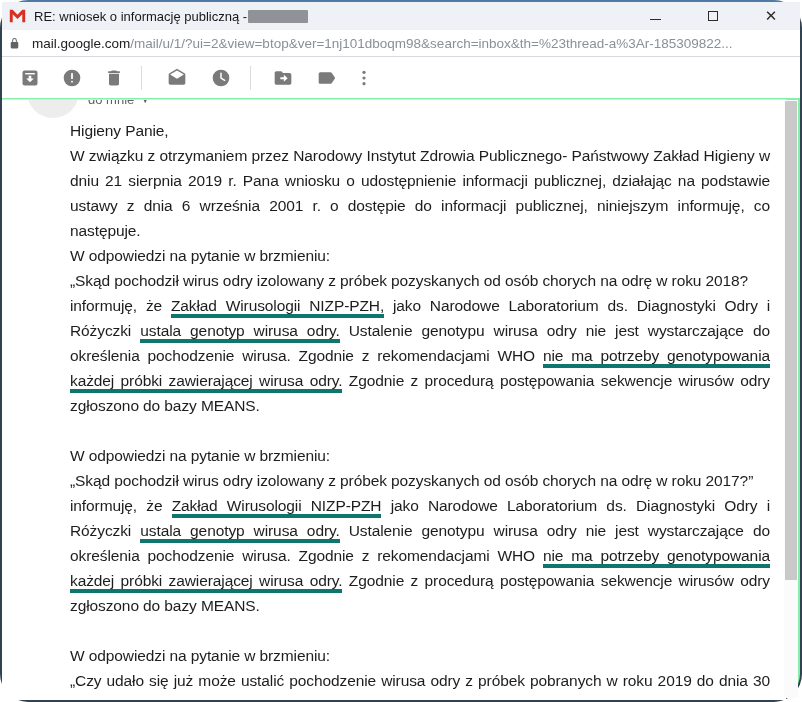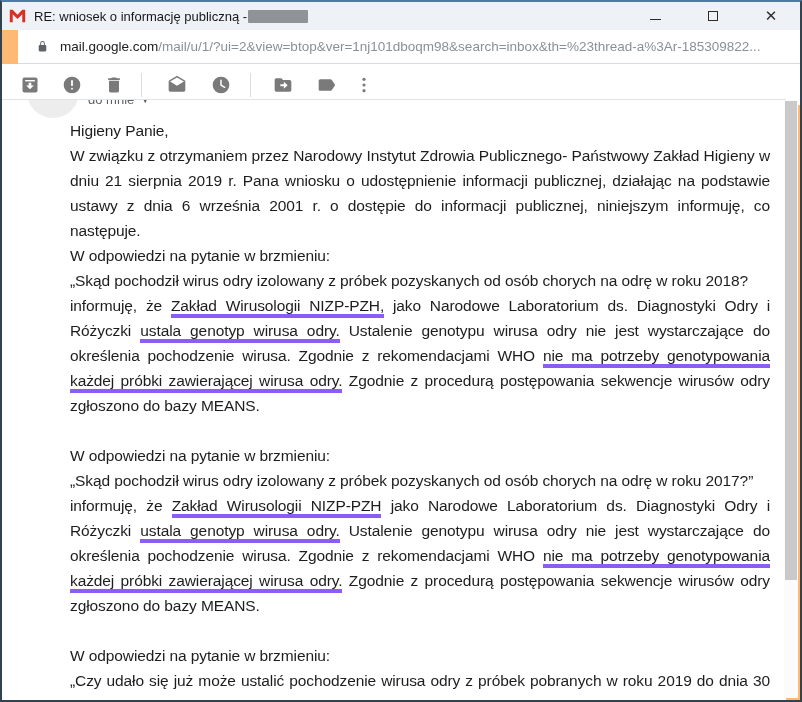--- a/index.html
+++ b/index.html
@@ -1,44 +1,45 @@
 <!DOCTYPE html>
 <html lang="pl"><head>
 <meta charset="utf-8">
 <style>
   * { box-sizing: border-box; margin: 0; padding: 0; }
   html,body { width:802px; height:702px; overflow:hidden; }
   body { font-family: "Liberation Sans", "DejaVu Sans", sans-serif; background:#fff; }
 
   .window {
-    position:relative; width:802px; height:702px; background:#fdba74;
+    position:relative; width:802px; height:702px; background:#86efac;
     border-top:2px solid #4e7aa5;
     border-left:2px solid #32434f;
     border-right:2px solid #32434f;
     border-bottom:2px solid #32434f;
+    border-radius:28px;
   }
 
   
   .titlebar {
     height:28px; background:#eef1f5; display:flex; align-items:center;
     padding-left:7px; font-size:13px; color:#16181a; white-space:nowrap;
   }
   .gmail-icon { width:17px; height:14px; flex:0 0 auto; margin-right:8px; }
   .title-text { display:flex; align-items:center; overflow:hidden; }
   .redacted { display:inline-block; width:60px; height:13px; background:#8f9398; border-radius:1px; margin:0 1px; }
   .win-controls { margin-left:auto; display:flex; height:100%; }
   .win-btn { width:58px; height:100%; display:flex; align-items:center; justify-content:center; }
   .glyph-min { width:11px; height:1px; background:#2c2c2c; margin-top:6px; }
   .glyph-max { width:10px; height:10px; border:1px solid #2c2c2c; }
   .glyph-close { font-size:15px; color:#2c2c2c; line-height:1; font-family:"DejaVu Sans", sans-serif; }
 
   
   .urlbar {
-    height:34px; background:#fff; border-bottom:1px solid #d7dbdf;
-    display:flex; align-items:center; padding-left:18px; font-size:13.5px;margin-left:16px;
+    height:27px; background:#fff; border-bottom:1px solid #d7dbdf;
+    display:flex; align-items:center; padding-left:6px; font-size:13.5px;
   }
   .lock-icon { width:13px; height:13px; margin-right:11px; }
   .url-domain { color:#202124; }
   .url-path { color:#8a9097; }
 
   
   .toolbar { height:41px; background:#fff; display:flex; align-items:center; }
   .tb-btn { width:20px; height:20px; display:flex; align-items:center; justify-content:center; cursor:pointer; }
   .tb-btn svg { width:20px; height:20px; }
   .tb-divider { width:1px; height:24px; background:#dadce0; }
@@ -50,21 +51,21 @@
   .sender-row { position:absolute; left:86px; top:-8px; font-size:13px; color:#5f6368; display:flex; align-items:center; gap:6px; }
   .chevron-down { font-size:10px; color:#5f6368; }
 
   .email-body {
     margin:18px 16px 0 68px;
     font-size:15.5px; line-height:25px; color:#1d1d1d;
     text-align:justify; letter-spacing:-0.1px;
   }
   .email-body p { margin:0; }
   .block-gap { margin-top:25px !important; }
-  .u { border-bottom:4px solid #8b5cf6; }
+  .u { border-bottom:4px solid #0f766e; }
 
   
   .scrollbar { position:absolute; top:98px; right:2px; bottom:2px; width:14px; background:#fbfbfb; }
   .scroll-thumb { position:absolute; top:1px; left:1px; width:12px; height:479px; background:#c9c9c9; }
 </style>
 </head>
 <body>
 
 <div class="window">
 

